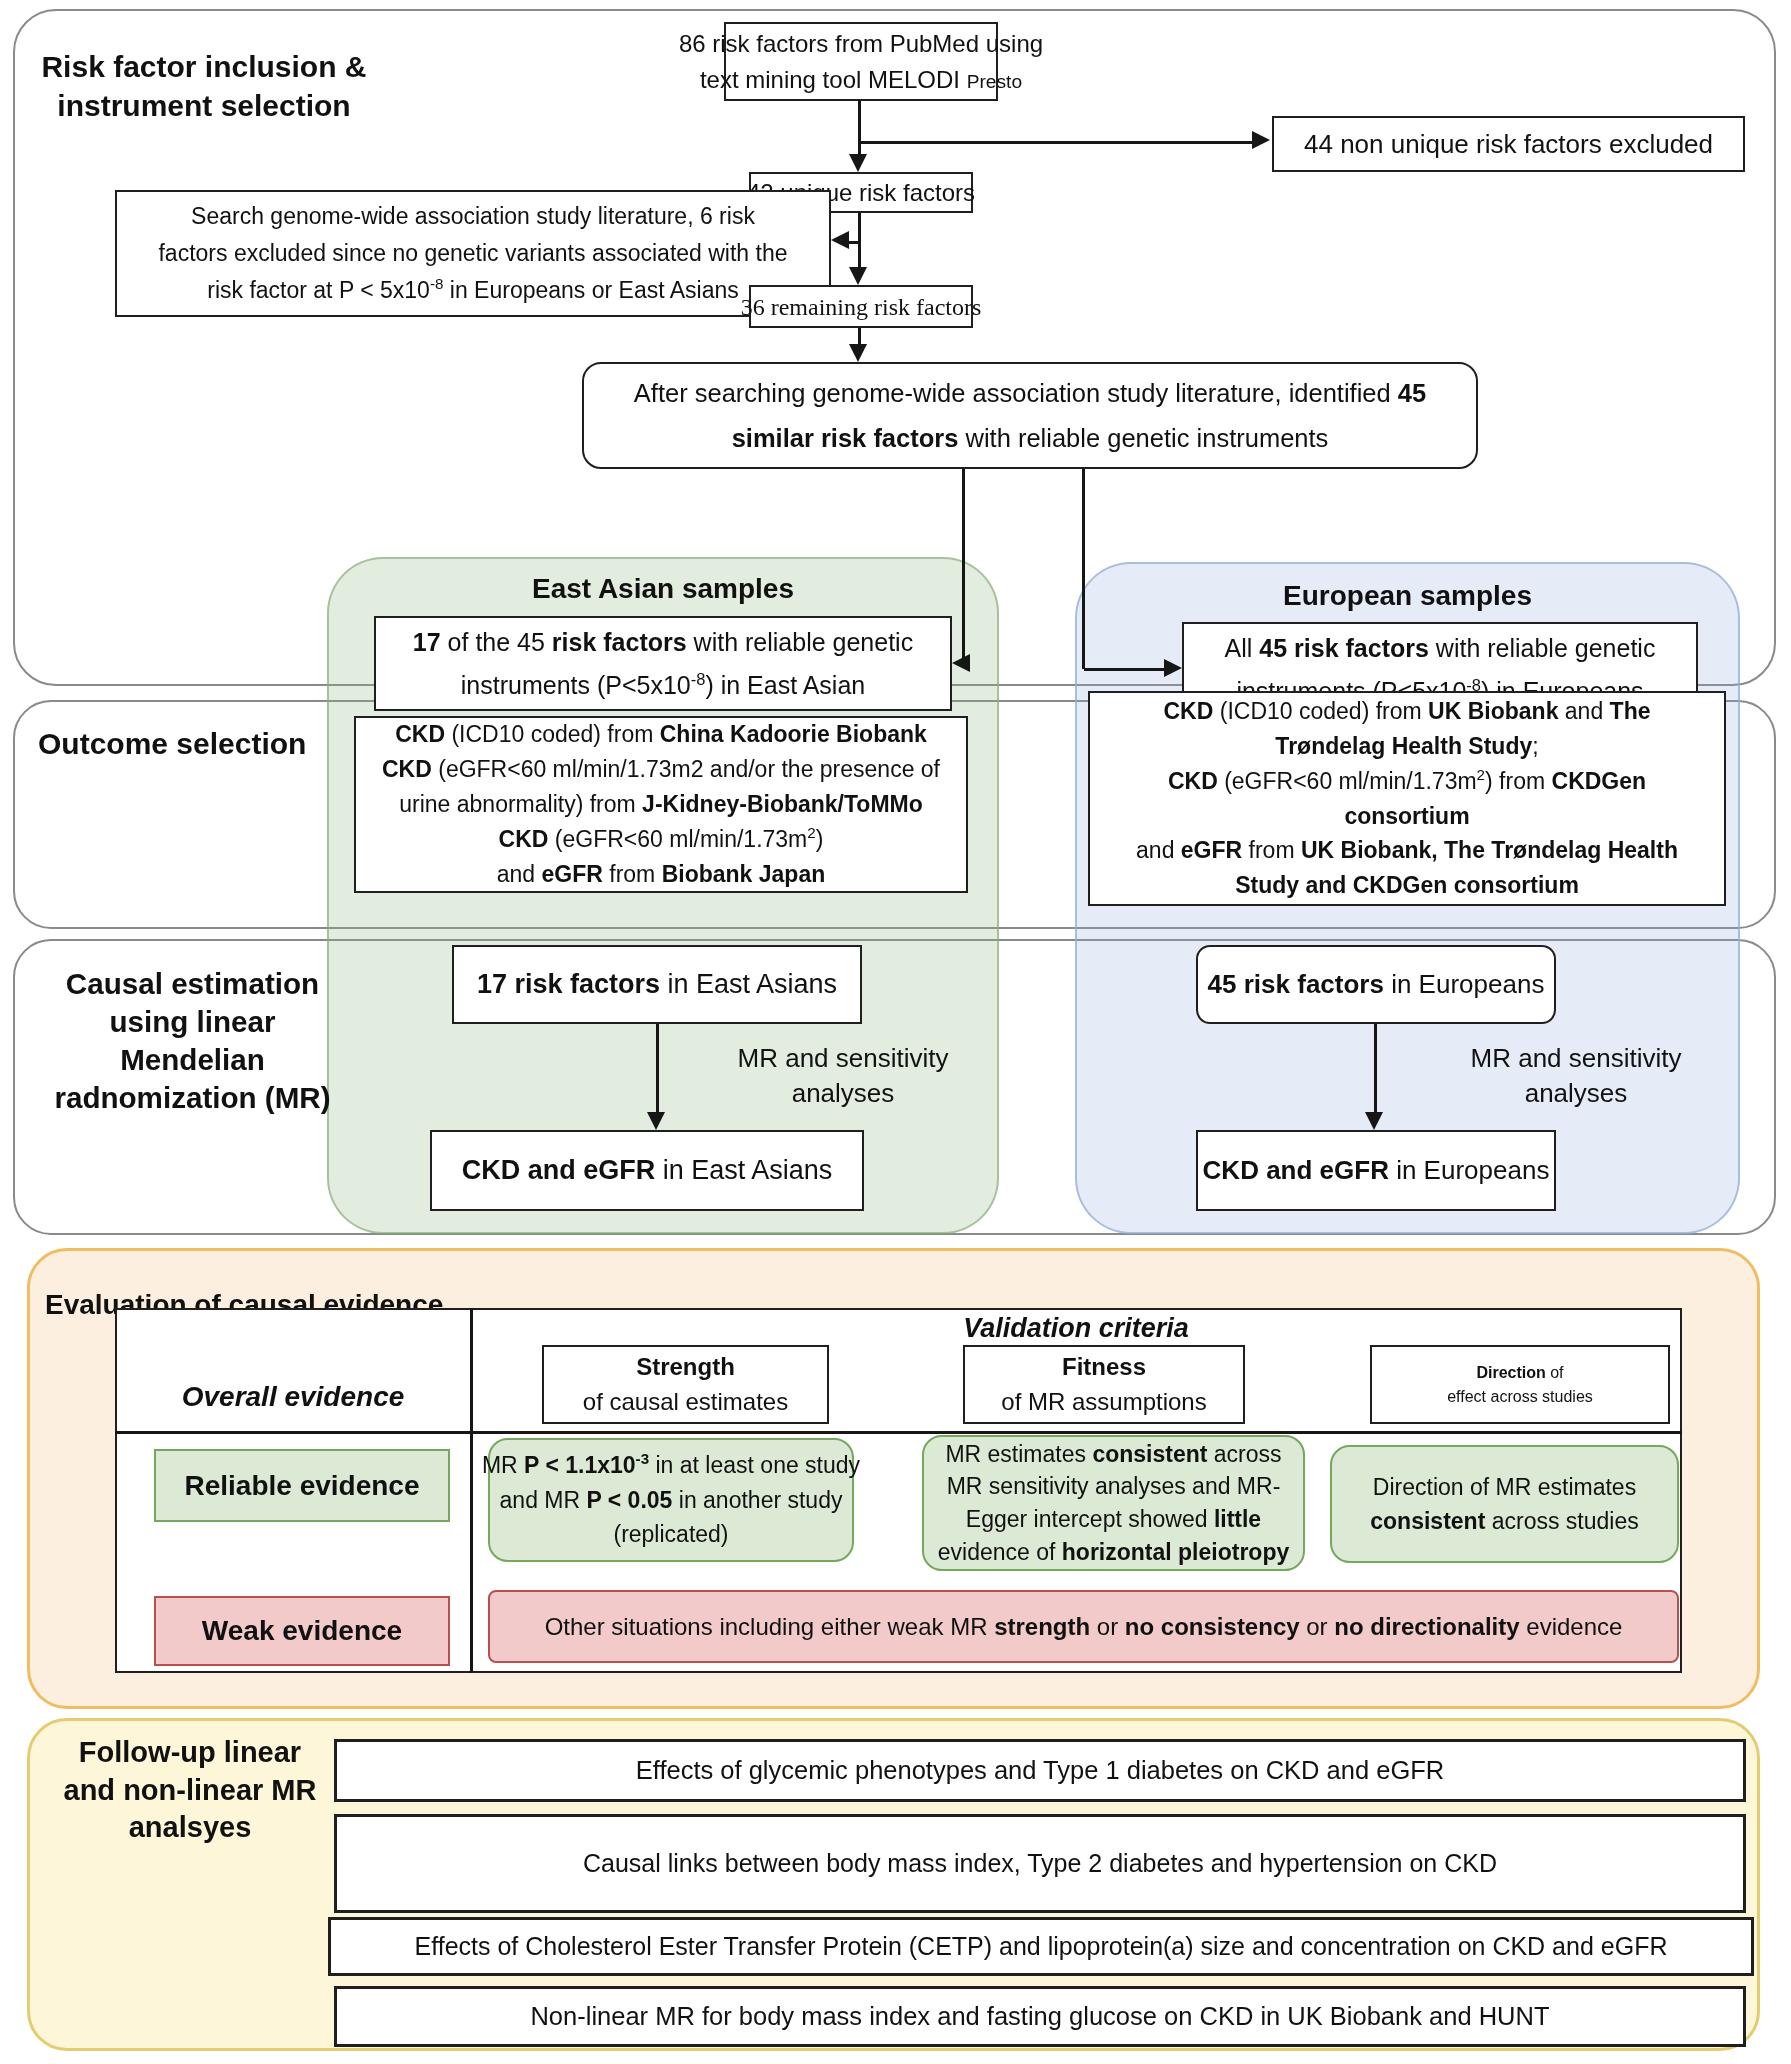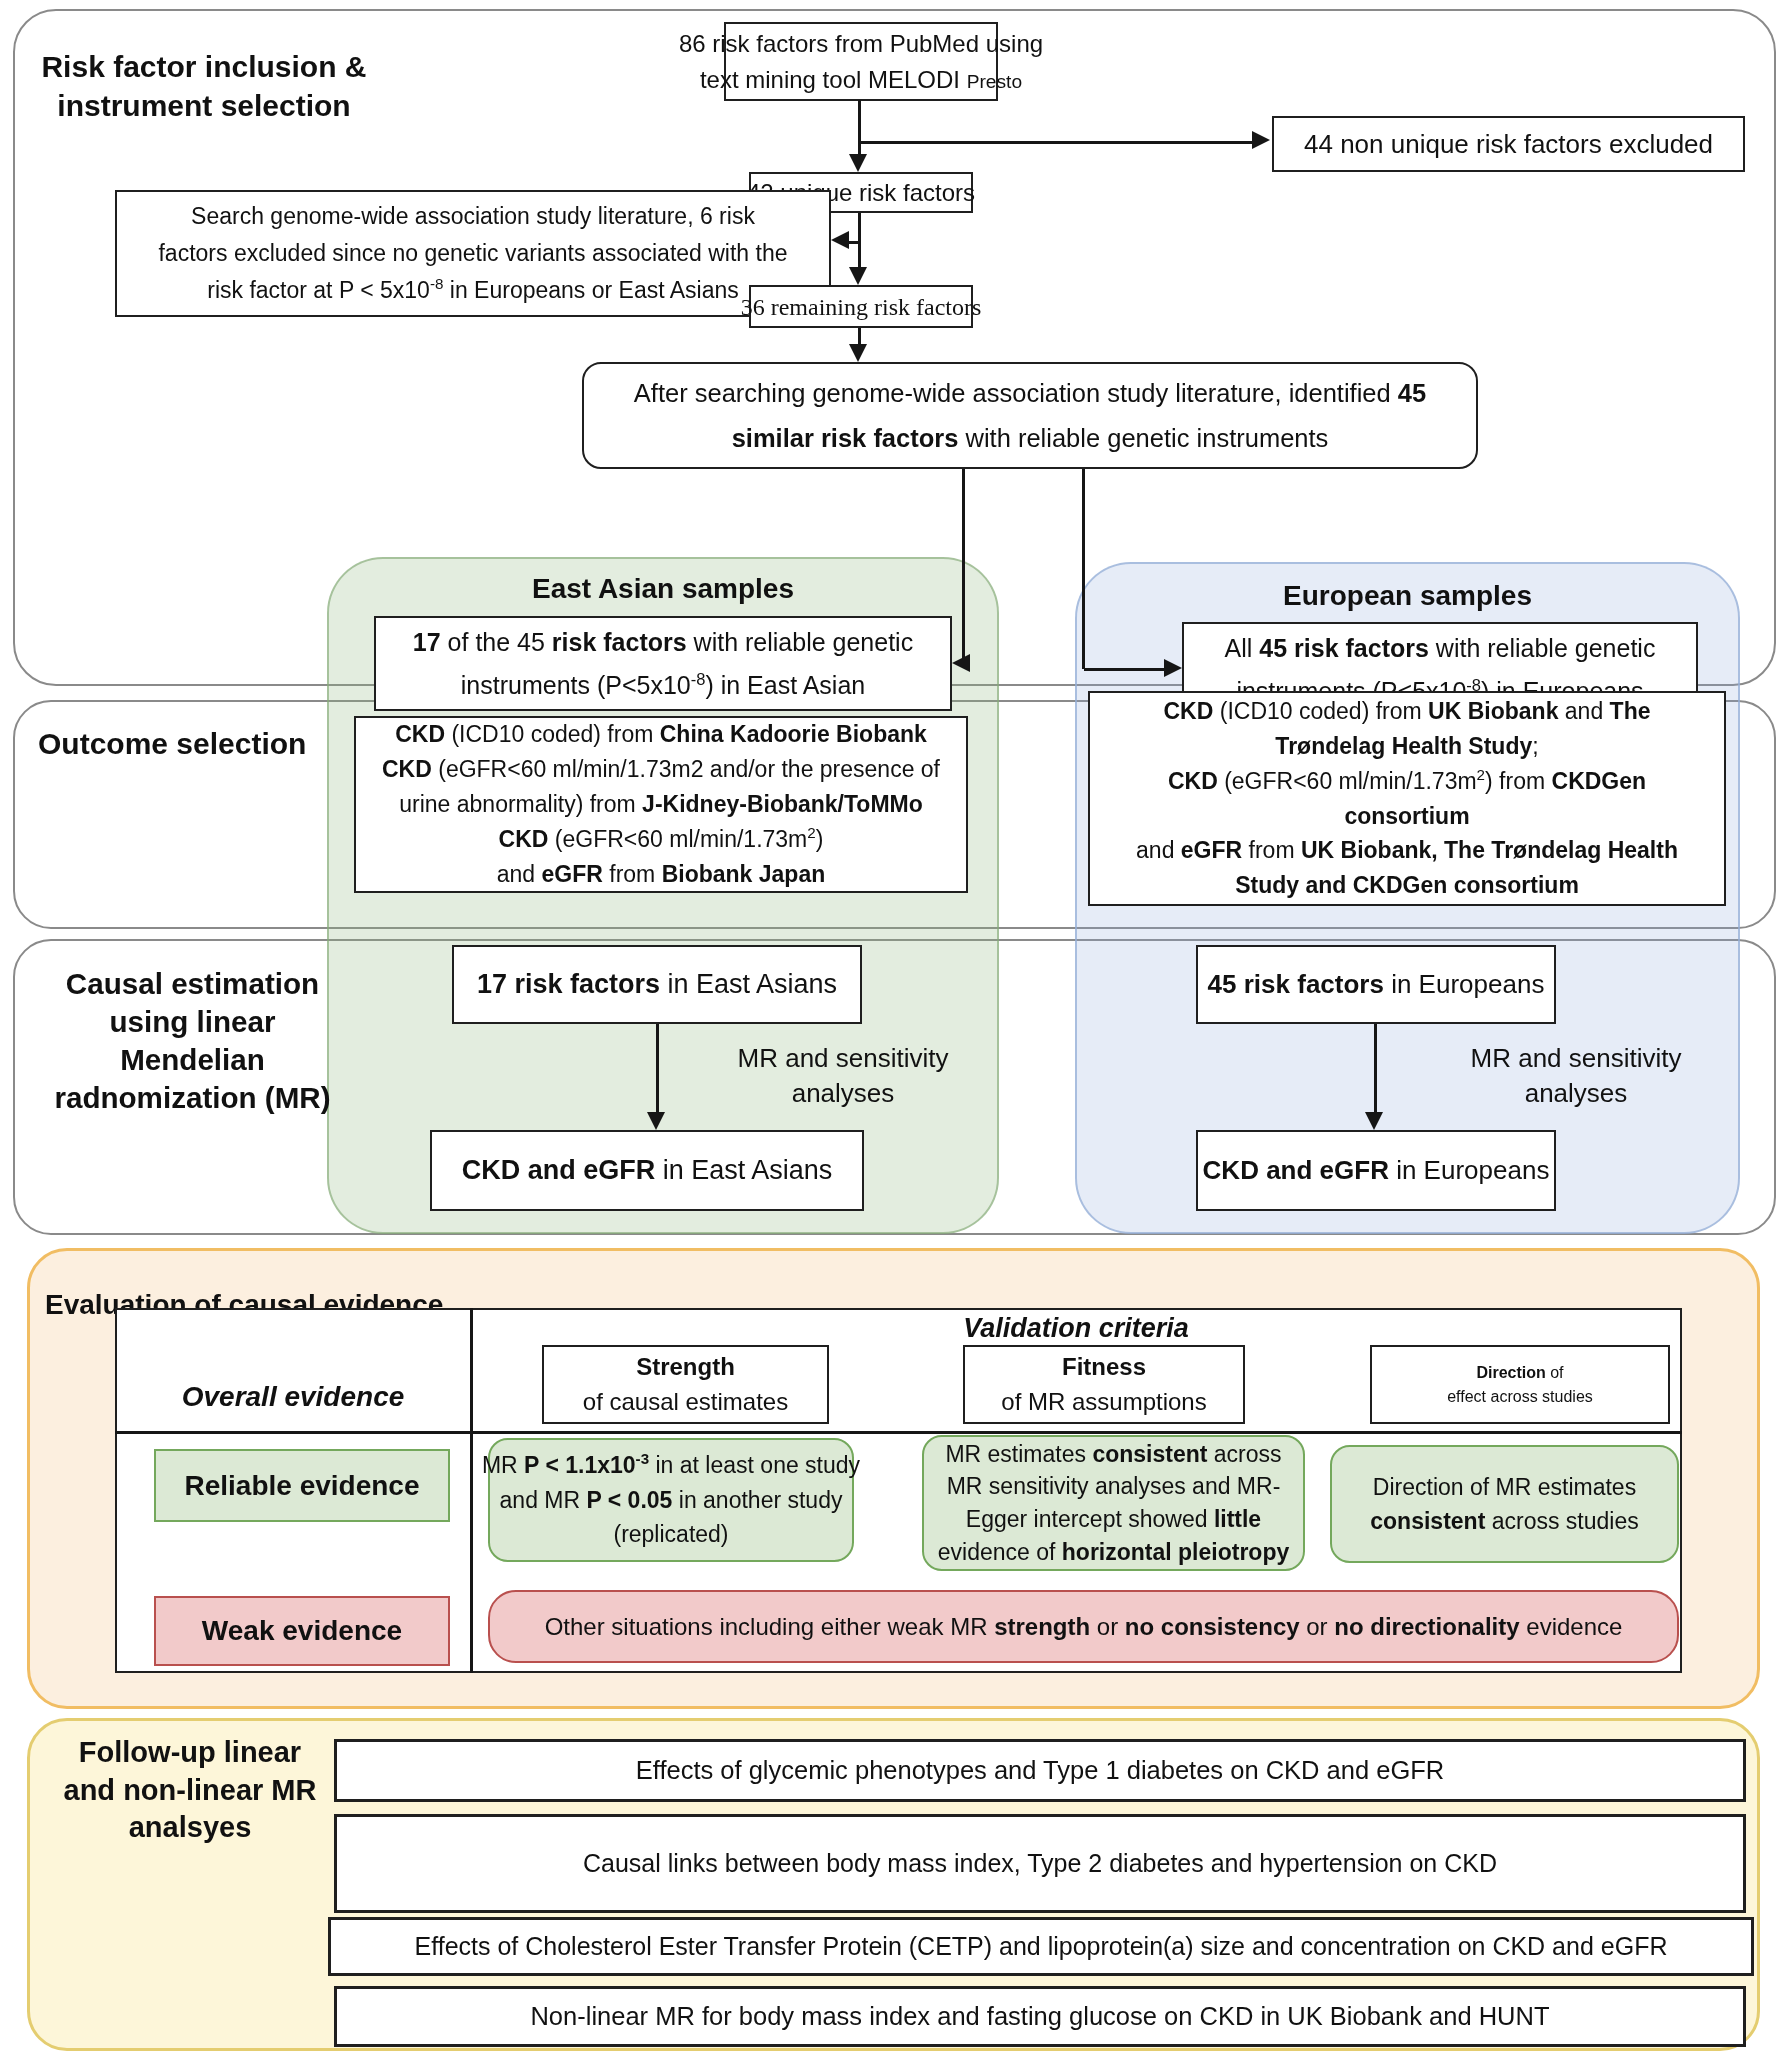--- a/index.html
+++ b/index.html
@@ -16,21 +16,21 @@
   .sm{font-size:0.8em;}
   sup{font-size:0.66em;line-height:0;vertical-align:super;}
   .line{position:absolute;background:#161616;}
   .td,.tr,.tl{position:absolute;width:0;height:0;}
   .td{border-left:9.9px solid transparent;border-right:9.9px solid transparent;border-top:18px solid #161616;}
   .tr{border-top:9.9px solid transparent;border-bottom:9.9px solid transparent;border-left:18px solid #161616;}
   .tl{border-top:9.9px solid transparent;border-bottom:9.9px solid transparent;border-right:18px solid #161616;}
   .hdr{position:absolute;text-align:center;}
   .greenbox{position:absolute;background:var(--green-fill);border:2.2px solid var(--green-border);border-radius:19.7px;box-sizing:border-box;
             display:flex;flex-direction:column;align-items:center;justify-content:center;text-align:center;}
-  .redbox{position:absolute;background:var(--red-fill);border:2.2px solid var(--red-border);border-radius:28px;box-sizing:border-box;
+  .redbox{position:absolute;background:var(--red-fill);border:2.2px solid var(--red-border);border-radius:8px;box-sizing:border-box;
           display:flex;flex-direction:column;align-items:center;justify-content:center;text-align:center;}
   .labelgreen{position:absolute;background:var(--green-fill);border:2.7px solid var(--green-border);box-sizing:border-box;
           display:flex;align-items:center;justify-content:center;font-weight:bold;}
   .labelred{position:absolute;background:var(--red-fill);border:2.7px solid var(--red-border);box-sizing:border-box;
           display:flex;align-items:center;justify-content:center;font-weight:bold;}
 </style>
 </head>
 <body>
 
 <div class="canvas">
@@ -124,21 +124,21 @@
       <div class="ln"><span>instruments (P&lt;5x10</span><sup>-8</sup><span>) in Europeans</span></div>
     </div>
   <div class="box" style="left:1088px;top:691px;width:638px;height:215px;font-size:23px;line-height:1.52;">
       <div class="ln"><span class="b">CKD</span><span> (ICD10 coded) from </span><span class="b">UK Biobank</span><span> and </span><span class="b">The</span></div>
       <div class="ln"><span class="b">Trøndelag Health Study</span><span>;</span></div>
       <div class="ln"><span class="b">CKD</span><span> (eGFR&lt;60 ml/min/1.73m</span><sup>2</sup><span>) from </span><span class="b">CKDGen</span></div>
       <div class="ln"><span class="b">consortium</span></div>
       <div class="ln"><span>and </span><span class="b">eGFR</span><span> from </span><span class="b">UK Biobank, The Trøndelag Health</span></div>
       <div class="ln"><span class="b">Study and CKDGen consortium</span></div>
     </div>
-  <div class="box" style="left:1196px;top:945px;width:360px;height:79px;font-size:26px;">
+  <div class="box" style="left:1196px;top:945px;width:360px;height:79px;font-size:26px;border-radius:14px;">
       <div class="ln"><span class="b">45 risk factors</span><span> in Europeans</span></div>
     </div>
   <div class="line" style="left:1374px;top:1024px;width:2.7px;height:90px;"></div>
   <div class="td" style="left:1365px;top:1112px;"></div>
   <div class="hdr" style="left:1406px;top:1041px;width:340px;font-size:26px;font-weight:normal;line-height:1.35;">
       <div class="ln"><span>MR and sensitivity</span></div>
       <div class="ln"><span>analyses</span></div>
     </div>
   <div class="box" style="left:1196px;top:1130px;width:360px;height:81px;font-size:26px;">
       <div class="ln"><span class="b">CKD and eGFR</span><span> in Europeans</span></div>

